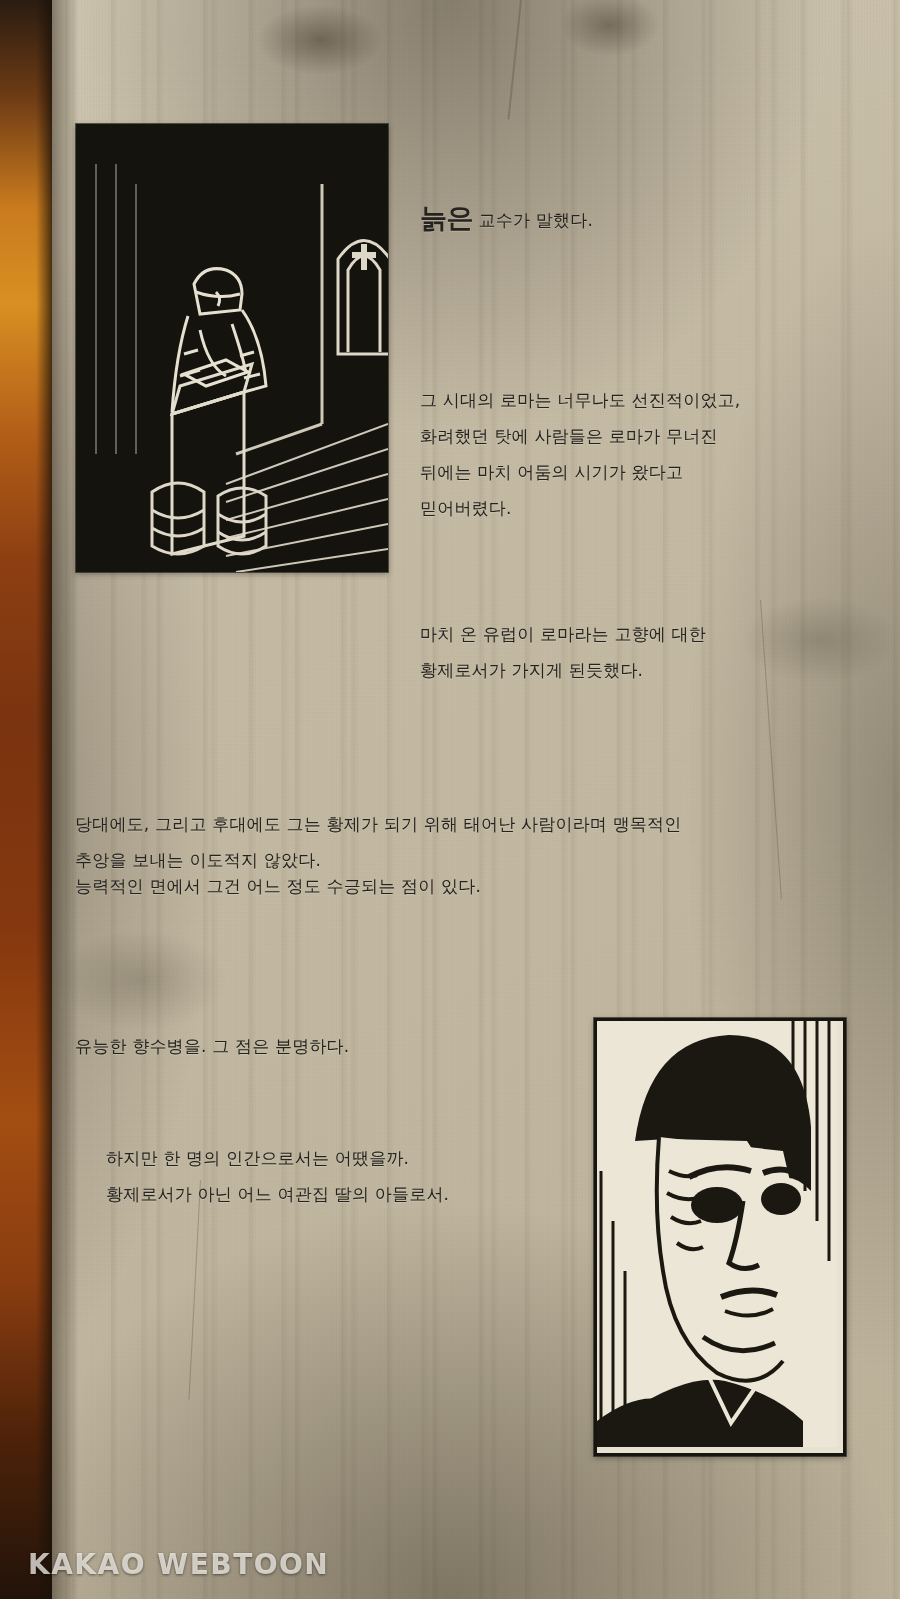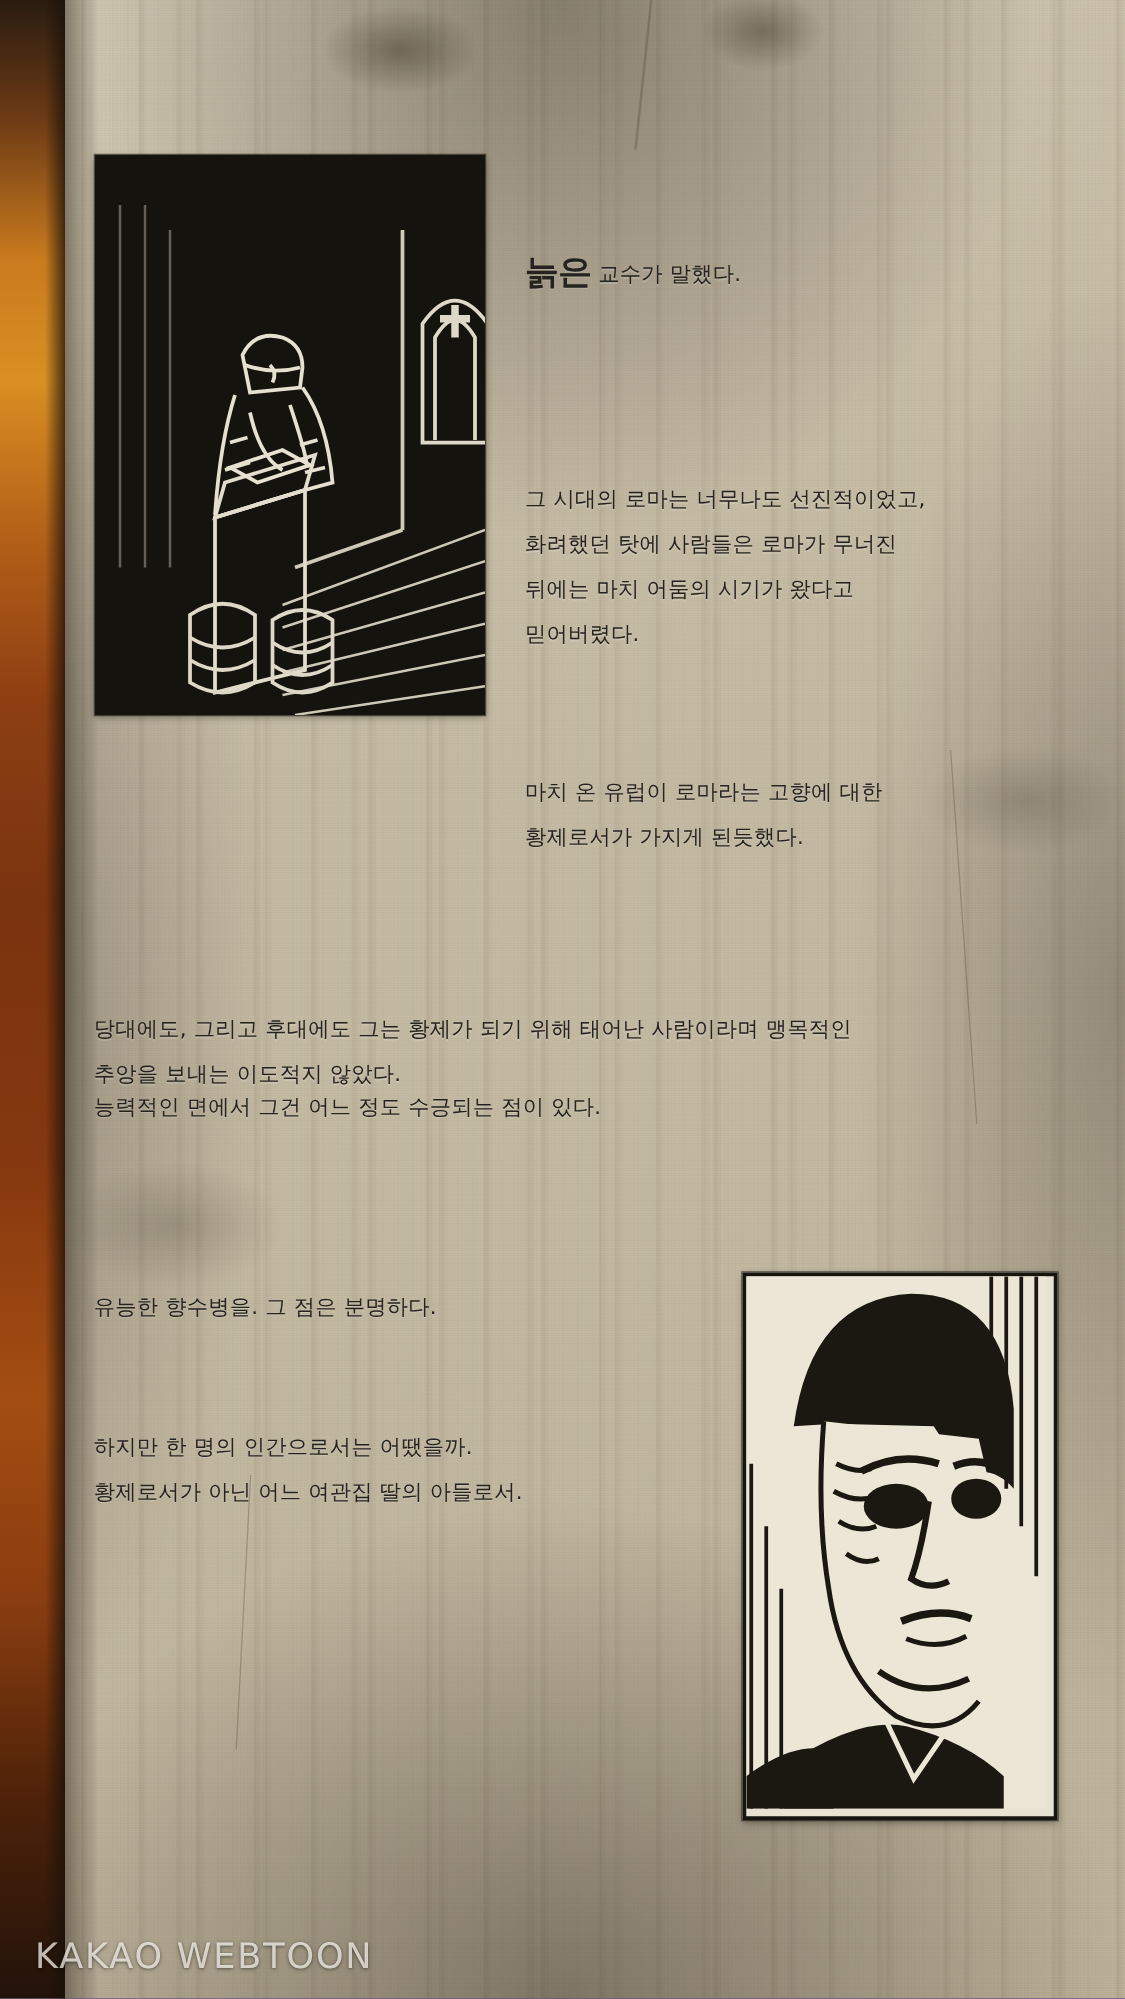--- a/index.html
+++ b/index.html
@@ -8,21 +8,21 @@
     background: #0d0c0a;
   }
   body {
     font-family: "DejaVu Sans", "Liberation Sans", sans-serif;
   }
   #page {
     position: relative;
     width: 900px;
     height: 1599px;
     overflow: hidden;
-    background: #8b5cf6;
+    background: #ec4899;
   }
 
   
   .paper {
     position: absolute;
     inset: 0;
     background:
       
       radial-gradient(ellipse 70% 45% at 50% 0%, rgba(40,32,22,0.42), rgba(40,32,22,0) 60%),
       radial-gradient(ellipse 80% 40% at 50% 100%, rgba(35,28,18,0.40), rgba(35,28,18,0) 62%),
@@ -121,21 +121,21 @@
     top: 128px;
     width: 430px;
   }
   .p-gap { display:block; height: 18px; }
 
   .mid-col { left: 75px; width: 790px; }
   .m1 { top: 672px; }
   .m2 { top: 782px; margin-top: 24px; }
   .m3 { top: 868px; }
   .m4 { top: 1028px; }
-  .m5 { top: 1140px; }
+  .m5 { top: 1140px; margin-left: 31px; }
   .m6 { top: 1288px; }
 
   
   .woodcut {
     position: absolute;
     background: #17150f;
     box-shadow: 0 0 0 1px rgba(20,18,12,0.6), 0 2px 6px rgba(0,0,0,0.35);
     overflow: hidden;
   }
   #img-monk {
@@ -148,21 +148,21 @@
     background: #e8e2d2;
     border: 3px solid #17150f;
   }
 
   
   .watermark {
     position: absolute;
     left: 28px; bottom: 18px;
     color: rgba(255,252,245,0.72);
     font-size: 28px;
-    font-weight: 400;
+    font-weight: 700;
     letter-spacing: 1.5px;
     font-family: "DejaVu Sans", "Liberation Sans", sans-serif;
     text-shadow: 0 1px 3px rgba(0,0,0,0.5);
   }
 </style>
 </head>
 <body>
 
 <div id="page">
 

